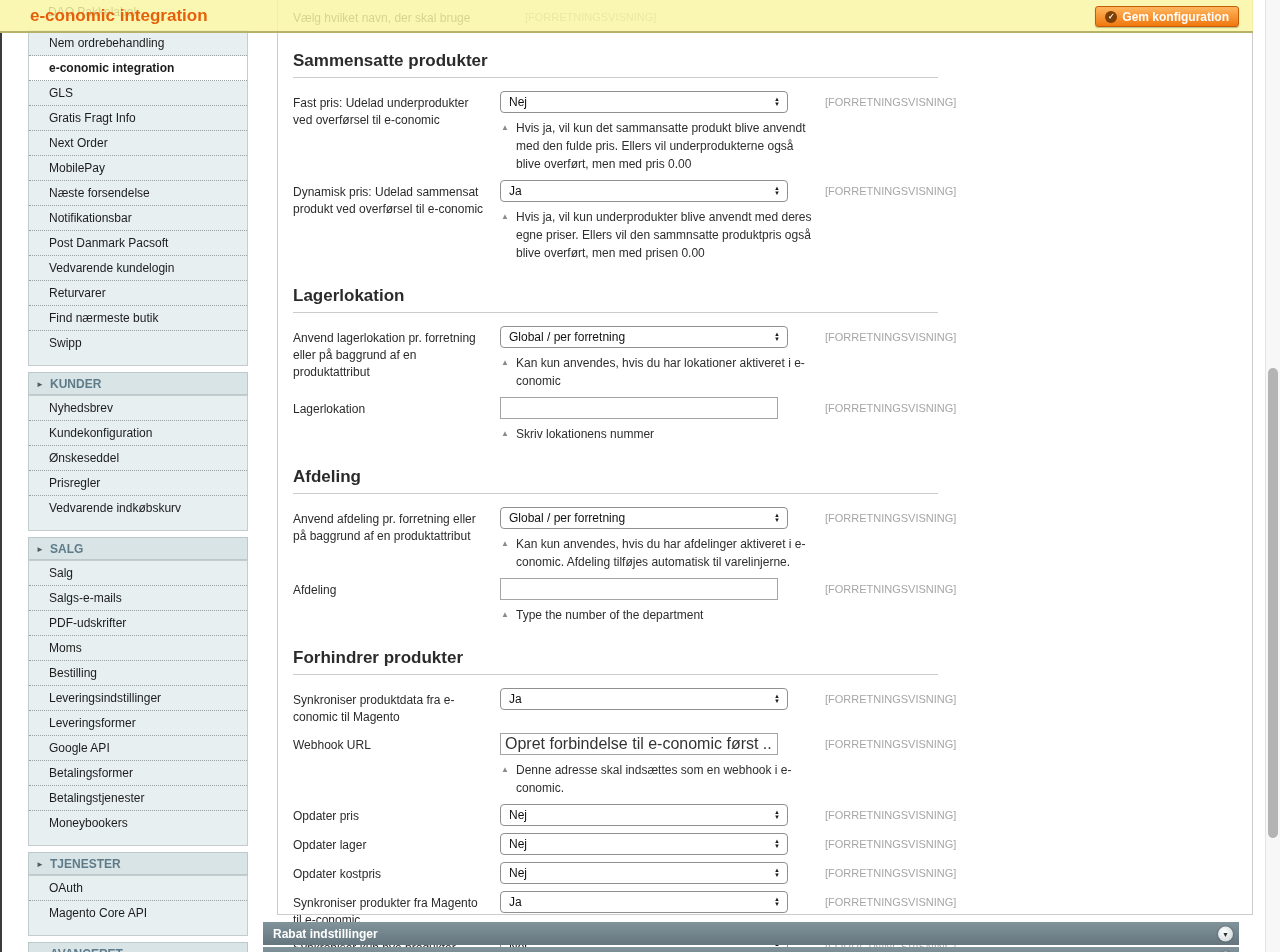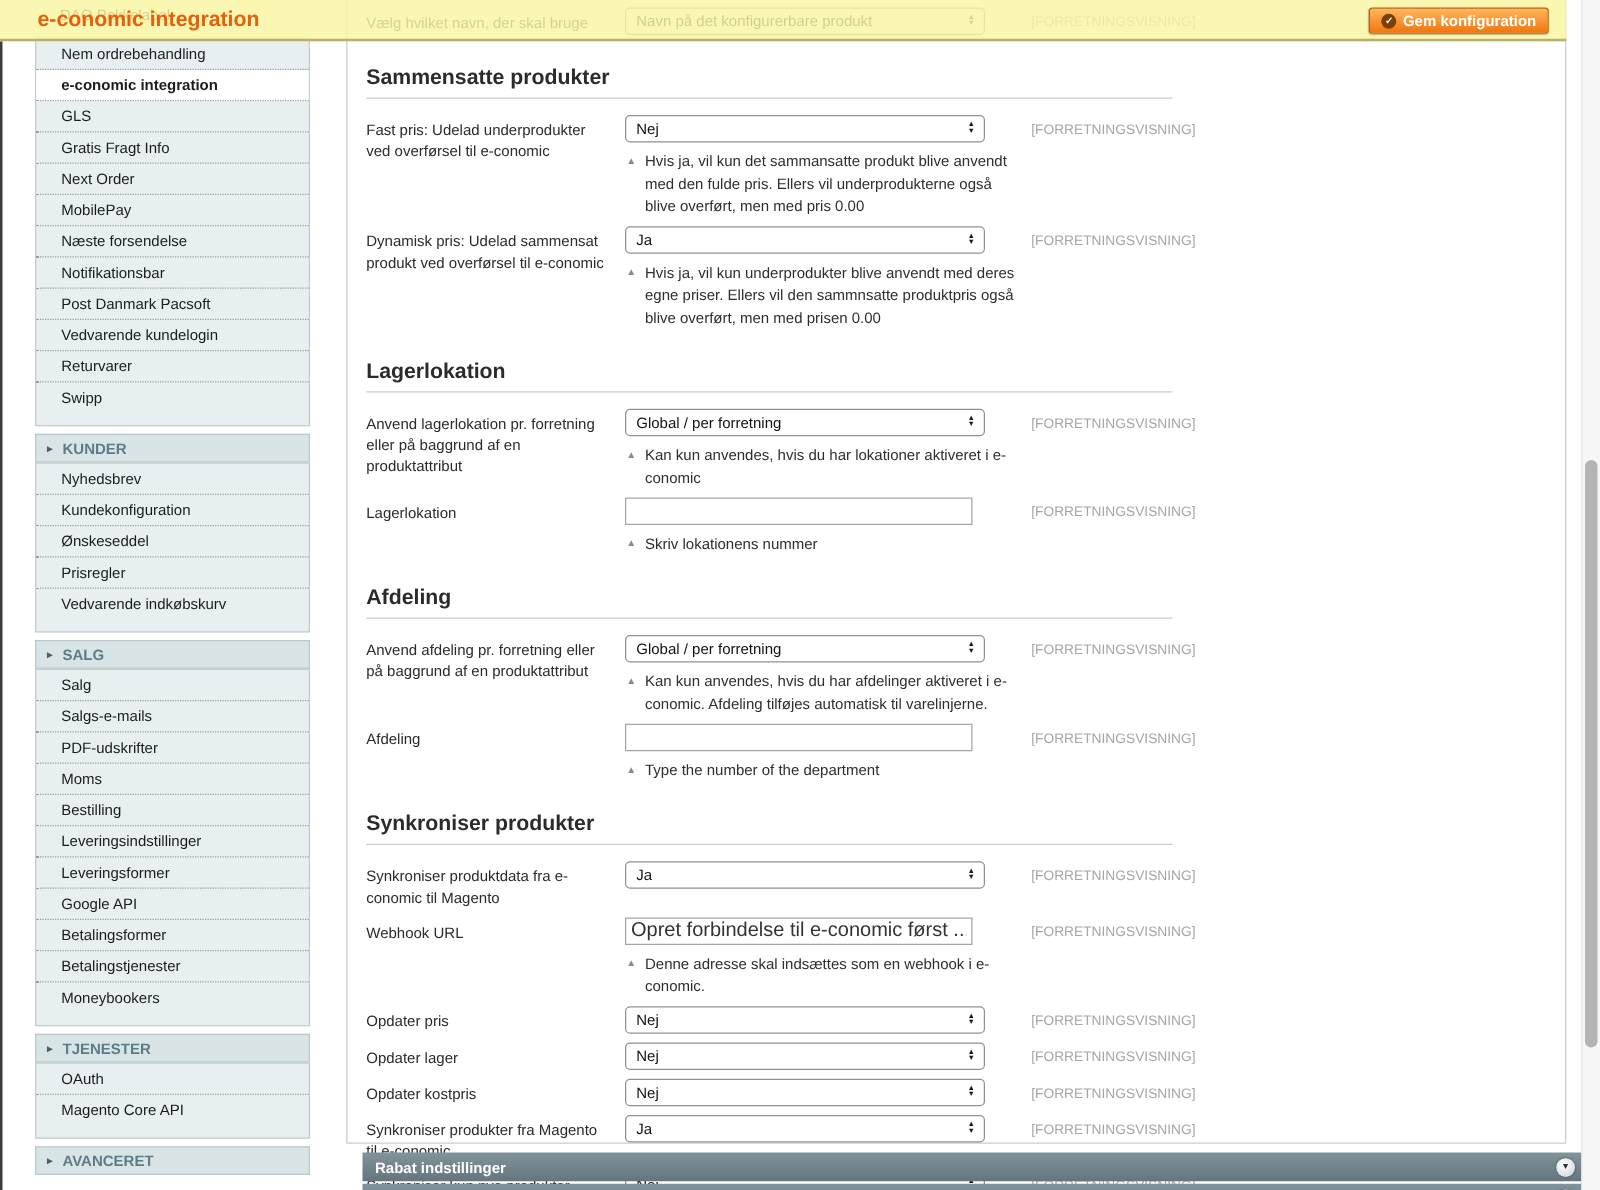--- a/index.html
+++ b/index.html
@@ -45,21 +45,21 @@
   .stepper{position:absolute;right:7px;top:50%;transform:translateY(-50%);
     display:flex;flex-direction:column;align-items:center;color:#1a1a1a;}
   .stepper span{font-size:6px;line-height:5px;}
   .textbox{width:278px;height:22px;box-sizing:border-box;border:1px solid #a5a5a5;
     font-size:16px;padding:0 4px;color:#333;background:#fff;font-family:"Liberation Sans",sans-serif;}
   .comment{margin-top:6px;width:298px;line-height:1.5;position:relative;
     padding-left:16px;color:#2e2e2e;font-size:12px;}
   .comment .marker{position:absolute;left:1px;top:3px;font-size:8px;color:#8a8a8a;}
 
   
-  .bar{position:absolute;left:290px;width:976px;height:23px;box-sizing:border-box;
+  .bar{position:absolute;left:263px;width:976px;height:23px;box-sizing:border-box;
     background:linear-gradient(#81939b,#64757e);display:flex;align-items:center;
     color:#ffffff;font-weight:bold;font-size:12px;padding:0 30px 0 10px;cursor:pointer;}
   .bar .toggle{position:absolute;right:6px;top:50%;transform:translateY(-50%);
     width:15px;height:15px;border-radius:50%;
     background:radial-gradient(circle at 40% 35%,#ffffff,#c9d2d5);
     display:flex;align-items:center;justify-content:center;
     color:#273238;font-size:7px;box-shadow:0 0 2px rgba(0,0,0,.45);}
 
   
   #scrollbar{position:absolute;right:0;top:0;width:15px;height:952px;
@@ -97,20 +97,21 @@
         <div class="nav-item active">e-conomic integration</div>
         <div class="nav-item">GLS</div>
         <div class="nav-item">Gratis Fragt Info</div>
         <div class="nav-item">Next Order</div>
         <div class="nav-item">MobilePay</div>
         <div class="nav-item">Næste forsendelse</div>
         <div class="nav-item">Notifikationsbar</div>
         <div class="nav-item">Post Danmark Pacsoft</div>
         <div class="nav-item">Vedvarende kundelogin</div>
         <div class="nav-item">Returvarer</div>
+        <div class="nav-item">Find nærmeste butik</div>
         <div class="nav-item">Swipp</div>
       </div>
     </div>
     <div class="nav-group">
       <div class="nav-header">
         <span class="nav-arrow">►</span>
         <span>KUNDER</span>
       </div>
       <div class="nav-box">
         <div class="nav-item">Nyhedsbrev</div>
@@ -155,29 +156,20 @@
         <span>AVANCERET</span>
       </div>
     </div>
   </nav>
 
 <div id="config-panel">
   <div class="cfg-row">
     <div class="cell-label">
       <span>Vælg hvilket navn, der skal bruge</span>
     </div>
-    <div class="cell-control">
-      <div class="selectbox">
-        <span class="select-value">Navn på det konfigurerbare produkt</span>
-        <span class="stepper">
-          <span>▲</span>
-            <span>▼</span>
-        </span>
-      </div>
-    </div>
     <div class="cell-scope">
       <span class="scope">[FORRETNINGSVISNING]</span>
     </div>
   </div>
   <div id="sections" class="inner">
       <h4 class="section-title">Sammensatte produkter</h4>
       <div class="section-rule"></div>
       <div class="cfg-row">
         <div class="cell-label"><span>Fast pris: Udelad underprodukter ved overførsel til e-conomic</span></div>
         <div class="cell-control">
@@ -241,21 +233,21 @@
           </div>
           <div class="comment"><span class="marker">▲</span><span>Kan kun anvendes, hvis du har afdelinger aktiveret i e-conomic. Afdeling tilføjes automatisk til varelinjerne.</span></div>
         </div>
         <div class="cell-scope"><span class="scope">[FORRETNINGSVISNING]</span></div>
       </div>
       <div class="cfg-row">
         <div class="cell-label"><span>Afdeling</span></div>
         <div class="cell-control"><input class="textbox" type="text" style=""><div class="comment"><span class="marker">▲</span><span>Type the number of the department</span></div></div>
         <div class="cell-scope"><span class="scope">[FORRETNINGSVISNING]</span></div>
       </div>
-      <h4 class="section-title">Synkroniser produkter</h4>
+      <h4 class="section-title">Forhindrer produkter</h4>
       <div class="section-rule"></div>
       <div class="cfg-row">
         <div class="cell-label"><span>Synkroniser produktdata fra e-conomic til Magento</span></div>
         <div class="cell-control">
           <div class="selectbox">
             <span class="select-value">Ja</span>
             <span class="stepper">
               <span>▲</span>
               <span>▼</span>
             </span>

